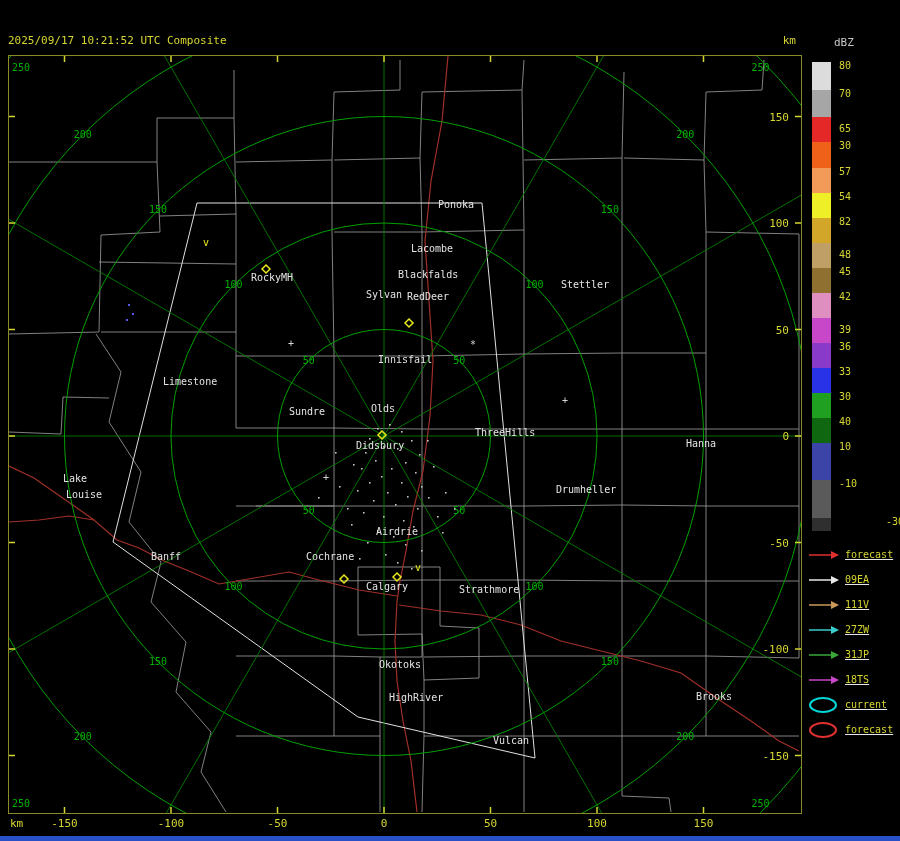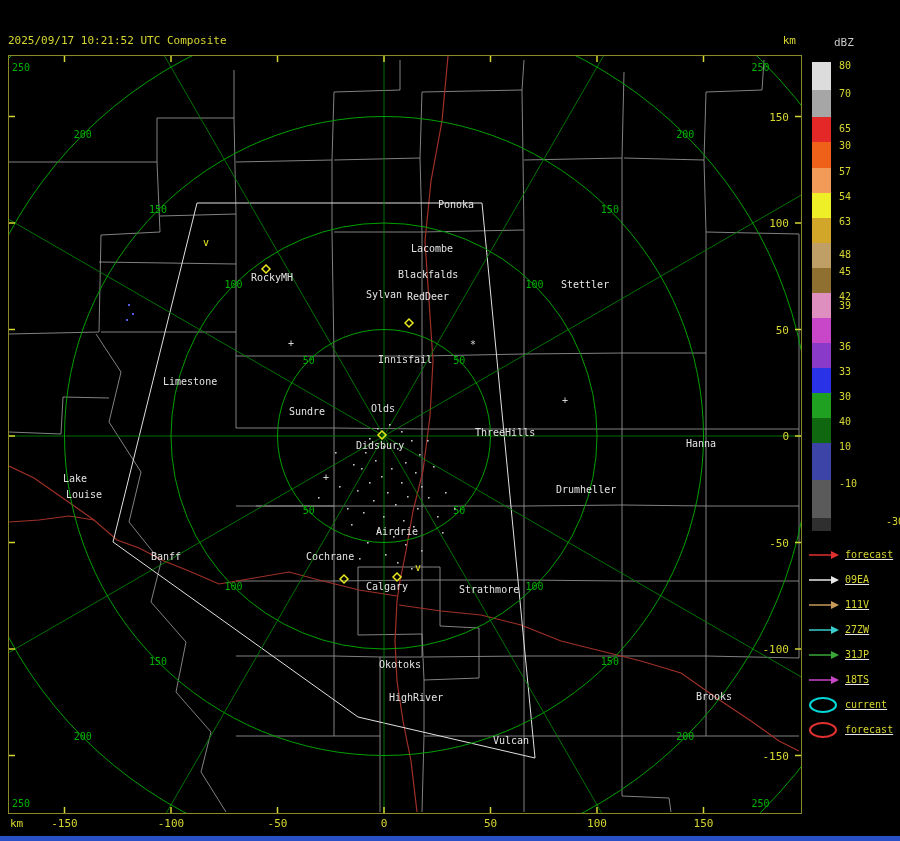--- a/index.html
+++ b/index.html
@@ -276,29 +276,29 @@
         <span class="cb-label" style="top: 32px;">70</span>
         <div class="cb-swatch" style="top: 55px; height: 25px; background: rgb(228, 40, 40);"></div>
         <span class="cb-label" style="top: 67px;">65</span>
         <div class="cb-swatch" style="top: 80px; height: 26px; background: rgb(239, 96, 24);"></div>
         <span class="cb-label" style="top: 84px;">30</span>
         <div class="cb-swatch" style="top: 106px; height: 25px; background: rgb(242, 154, 88);"></div>
         <span class="cb-label" style="top: 110px;">57</span>
         <div class="cb-swatch" style="top: 131px; height: 25px; background: rgb(239, 239, 40);"></div>
         <span class="cb-label" style="top: 135px;">54</span>
         <div class="cb-swatch" style="top: 156px; height: 25px; background: rgb(210, 166, 40);"></div>
-        <span class="cb-label" style="top: 160px;">63</span>
+        <span class="cb-label" style="top: 160px;">82</span>
         <div class="cb-swatch" style="top: 181px; height: 25px; background: rgb(191, 159, 102);"></div>
         <span class="cb-label" style="top: 193px;">48</span>
         <div class="cb-swatch" style="top: 206px; height: 25px; background: rgb(143, 112, 48);"></div>
         <span class="cb-label" style="top: 210px;">45</span>
         <div class="cb-swatch" style="top: 231px; height: 25px; background: rgb(223, 143, 191);"></div>
         <span class="cb-label" style="top: 235px;">42</span>
         <div class="cb-swatch" style="top: 256px; height: 25px; background: rgb(200, 70, 200);"></div>
-        <span class="cb-label" style="top: 244px;">39</span>
+        <span class="cb-label" style="top: 268px;">39</span>
         <div class="cb-swatch" style="top: 281px; height: 25px; background: rgb(138, 58, 200);"></div>
         <span class="cb-label" style="top: 285px;">36</span>
         <div class="cb-swatch" style="top: 306px; height: 25px; background: rgb(42, 50, 232);"></div>
         <span class="cb-label" style="top: 310px;">33</span>
         <div class="cb-swatch" style="top: 331px; height: 25px; background: rgb(32, 160, 32);"></div>
         <span class="cb-label" style="top: 335px;">30</span>
         <div class="cb-swatch" style="top: 356px; height: 25px; background: rgb(15, 104, 15);"></div>
         <span class="cb-label" style="top: 360px;">40</span>
         <div class="cb-swatch" style="top: 381px; height: 37px; background: rgb(60, 68, 168);"></div>
         <span class="cb-label" style="top: 385px;">10</span>

